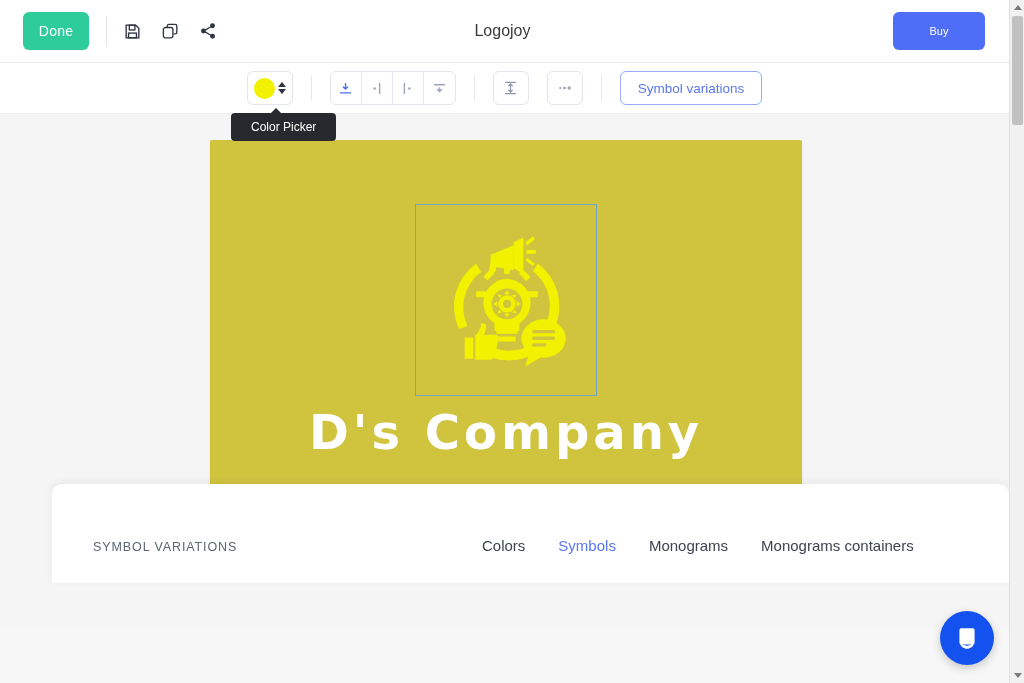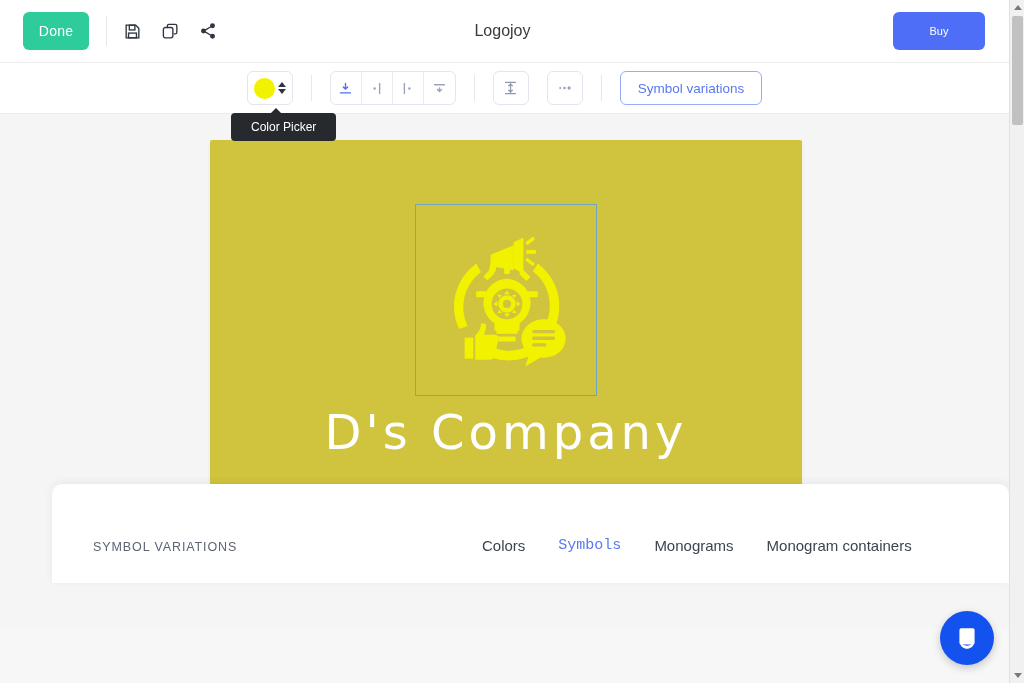--- a/index.html
+++ b/index.html
@@ -105,21 +105,21 @@
     box-shadow: 0 1px 3px rgba(0,0,0,.07);
   }
   .symbol-frame {
     position: absolute; left: 205px; top: 64px; width: 182px; height: 192px;
     border: 1px solid #6fa7c9;
   }
   .symbol-svg { position: absolute; left: 14px; top: 16px; }
   .brand-name {
     position: absolute; top: 264px; width: 100%; text-align: center;
     color: #ffffff; font-size: 48px; letter-spacing: 4px;
-    font-family: "DejaVu Sans", sans-serif; font-weight: 400; white-space: nowrap;
+    font-family: "DejaVu Sans", sans-serif; font-weight: 700; white-space: nowrap;
   }
   .tagline {
     position: absolute; top: 362px; width: 100%; text-align: center;
     color: #ffffff; font-size: 14.5px; letter-spacing: .6px;
     font-family: "Liberation Serif", serif;
   }
   .sw-left { position: absolute; left: 0; top: 521px; width: 56px; height: 62px; background: #fbb849; }
   .sw-right { position: absolute; left: 946px; top: 528px; width: 63px; height: 55px; background: #f2f200; }
 
   
@@ -130,21 +130,21 @@
   }
   .panel-label {
     position: absolute; left: 41px; top: 56px; font-size: 12.5px; color: #5b6472;
     letter-spacing: .9px;
   }
   .panel-tabs {
     position: absolute; left: 430px; top: 53px; display: flex; gap: 33px;
     font-size: 15px; color: #3c4450;
   }
   .panel-tabs .tab { cursor: pointer; }
-  .panel-tabs .tab.active { color: #5a78f0; font-family: Liberation Mono, monospace; }
+  .panel-tabs .tab.active { color: #5a78f0; }
 
   
   .intercom {
     position: absolute; left: 940px; top: 611px; width: 54px; height: 54px;
     border-radius: 50%; background: #1452f0; cursor: pointer;
     display: flex; align-items: center; justify-content: center;
     box-shadow: 0 3px 8px rgba(0,0,0,.2); z-index: 60;
   }
 
   
@@ -322,21 +322,21 @@
       <div class="tagline">digital marketing studio</div>
     </div>
   </div>
 
   <div class="bottom-panel">
     <div class="panel-label">SYMBOL VARIATIONS</div>
     <div class="panel-tabs">
       <div class="tab">Colors</div>
       <div class="tab active">Symbols</div>
       <div class="tab">Monograms</div>
-      <div class="tab">Monogram containers</div>
+      <div class="tab">Monograms containers</div>
     </div>
   </div>
 
   <div class="intercom">
     <svg width="26" height="26" viewBox="0 0 24 24" fill="#fff">
       <rect x="5" y="3" width="14" height="15" rx="1.6"></rect>
       <path d="M12 22c-3.2 0-5.8-2.2-6.4-5.1.3-.3.9-.3 1.2 0 1.3 1.4 3.2 2.3 5.2 2.3s3.9-.9 5.2-2.3c.3-.3.9-.3 1.2 0C17.8 19.8 15.2 22 12 22z"></path>
     </svg>
   </div>
 

